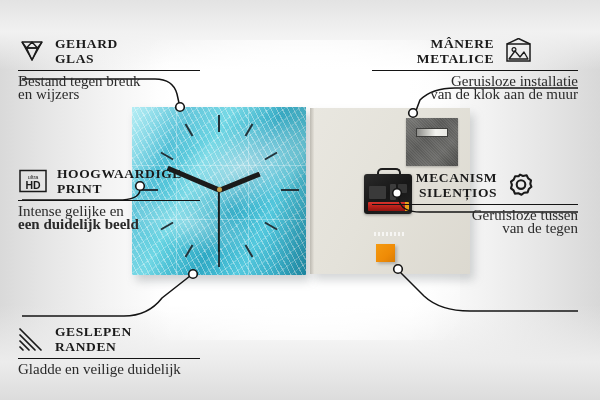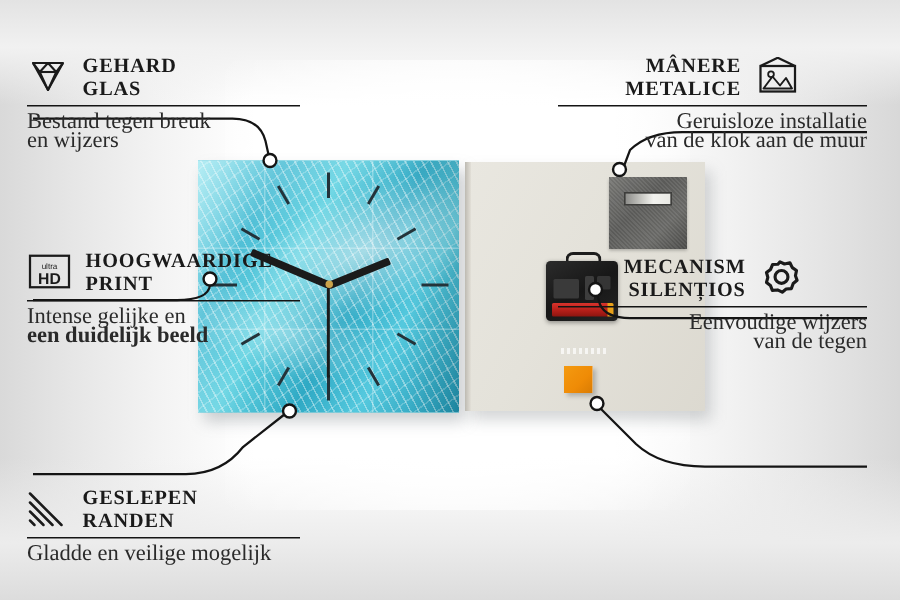--- a/index.html
+++ b/index.html
@@ -252,21 +252,21 @@
           <line x1="2" y1="15" x2="11" y2="24"></line>
           <line x1="2" y1="21" x2="5" y2="24"></line>
         </g>
       </svg>
       <div>
         <div class="lab-title">GESLEPEN</div>
         <div class="lab-title">RANDEN</div>
       </div>
     </div>
     <div class="lab-rule" style="width:182px;"></div>
-    <div class="lab-sub">Gladde en veilige mogelijk</div>
+    <div class="lab-sub">Gladde en veilige duidelijk</div>
   </div>
 
   <div class="label l-right" style="left:372px;top:36px;width:206px;">
     <div class="lab-head">
       <div>
         <div class="lab-title">MÂNERE</div>
         <div class="lab-title">METALICE</div>
       </div>
       <svg class="ico" width="30" height="26" viewBox="0 0 30 26">
         <rect x="4" y="6" width="23" height="17" fill="none" stroke="#1a1a1a" stroke-width="1.5"></rect>
@@ -288,18 +288,18 @@
       </div>
       <svg class="ico" width="28" height="27" viewBox="0 0 28 27">
         <g fill="none" stroke="#1a1a1a" stroke-width="2.1" stroke-linejoin="round">
           <path d="M14,2.6 L17,4 L20.6,3.2 L22.2,6.4 L25,8.3 L24.3,11.8 L25.4,14.8 L22.8,17 L21.6,20.4 L18.1,20.7 L15.5,22.8
                    L12.4,21.3 L8.9,21.6 L7.6,18.3 L5,16.3 L5.9,12.9 L5,9.7 L7.7,7.6 L9.1,4.3 L12.6,4.2 Z"></path>
           <circle cx="15" cy="12.6" r="4.3"></circle>
         </g>
       </svg>
     </div>
     <div class="lab-rule" style="width:206px;"></div>
-    <div class="lab-sub">Eenvoudige wijzers</div>
+    <div class="lab-sub">Geruisloze tussen</div>
     <div class="lab-sub" style="margin-top:0;">van de tegen</div>
   </div>
 
 
 </div>
 
 </body></html>

